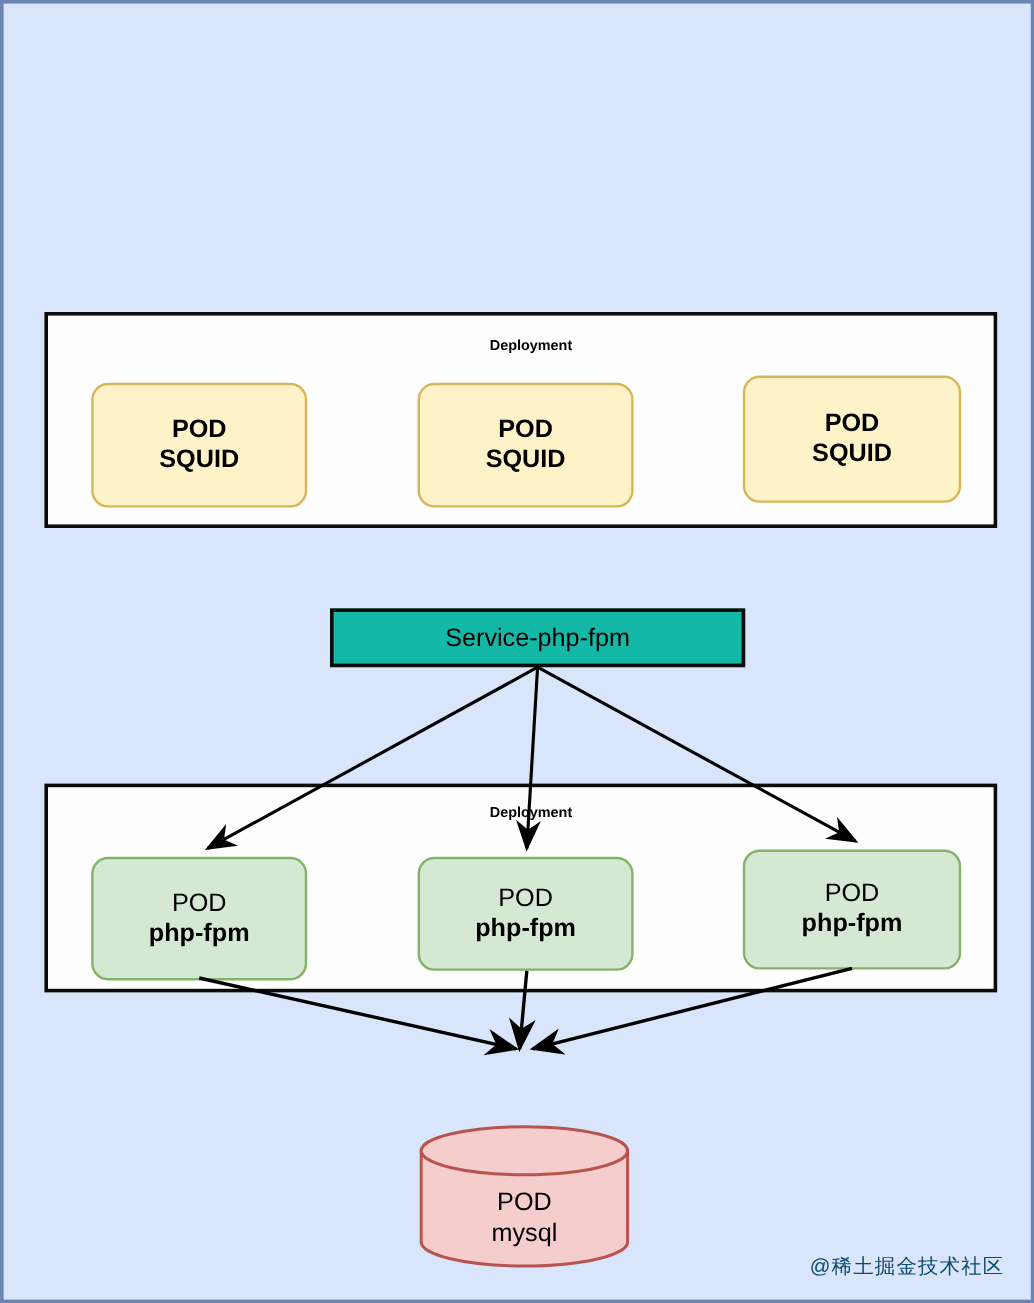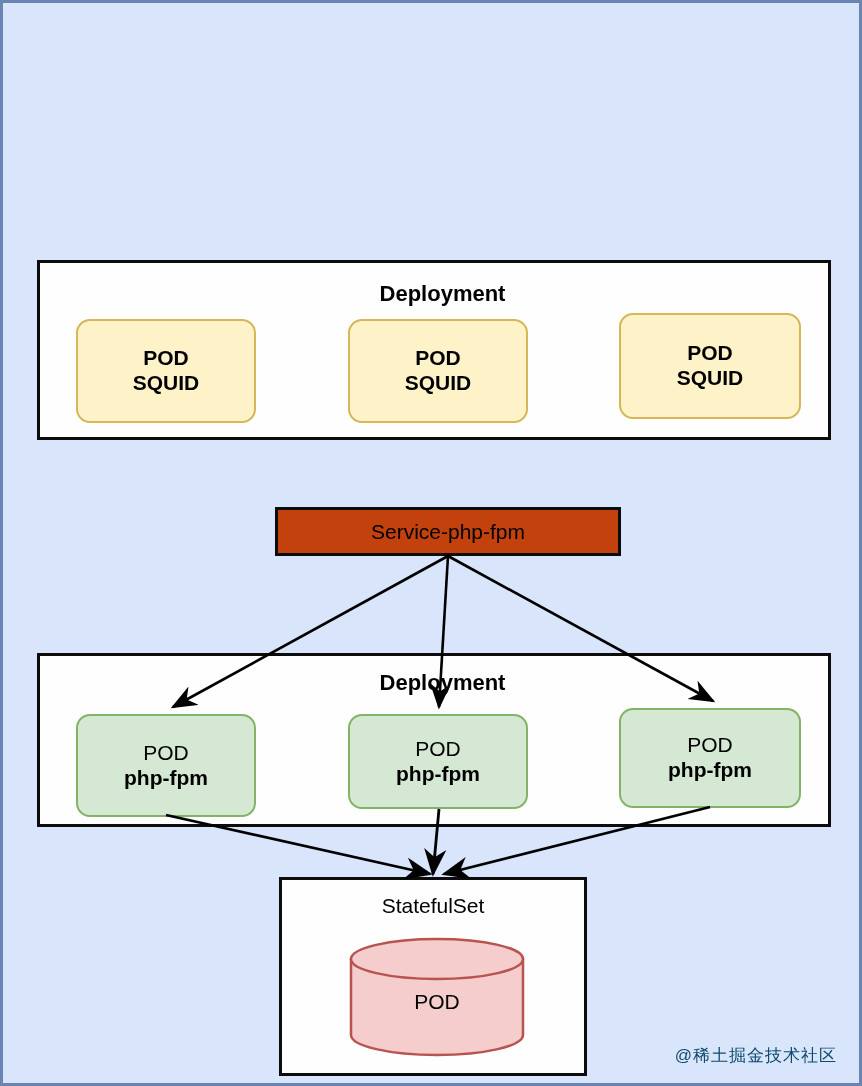--- a/index.html
+++ b/index.html
@@ -28,21 +28,21 @@
   .group-title {
     position: absolute;
     left: 0;
     right: 0;
     text-align: center;
     color: #000000;
     white-space: nowrap;
   }
   .group-title.bold {
     font-weight: bold;
-    font-size: 22px;
+    font-size: 12px;
     margin-left: 17px;
   }
   .group-title.plain {
     font-weight: normal;
     font-size: 21px;
   }
 
   
   .pod {
     position: absolute;
@@ -70,21 +70,21 @@
     font-weight: bold;
   }
   .pod .l2 {
     font-size: 21px;
     font-weight: bold;
   }
 
   
   .service-box {
     position: absolute;
-    background: #c2410c;
+    background: #14b8a6;
     border: 3px solid #0c0c0c;
     box-sizing: border-box;
     display: flex;
     align-items: center;
     justify-content: center;
     font-size: 21px;
     color: #000000;
   }
 
   
@@ -165,31 +165,29 @@
   <div class="pod phpfpm" style="left:345px; top:711px; width:180px; height:95px;">
     <div class="l1">POD</div>
     <div class="l2">php-fpm</div>
   </div>
 
   <div class="pod phpfpm" style="left:616px; top:705px; width:182px; height:100px;">
     <div class="l1">POD</div>
     <div class="l2">php-fpm</div>
   </div>
 
-  <div class="group-box" style="left:276px; top:874px; width:308px; height:199px;">
-    <div class="group-title plain" style="top:14px;">StatefulSet</div>
-  </div>
 
   <div class="cylinder" style="left:346px; top:934px; width:176px; height:120px;">
     <svg width="176" height="120" viewBox="0 0 176 120">
       <path d="M2,22 L2,98 A86,20 0 0 0 174,98 L174,22 Z" fill="#f5cdcd" stroke="#b85450" stroke-width="2.5"></path>
       <ellipse cx="88" cy="22" rx="86" ry="20" fill="#f5cdcd" stroke="#b85450" stroke-width="2.5"></ellipse>
     </svg>
     <div class="cyl-labels">
       <div class="l1">POD</div>
+      <div class="l2">mysql</div>
     </div>
   </div>
 
   <svg id="arrows">
     <defs>
       <marker id="ah" markerWidth="12" markerHeight="12" refX="9" refY="4" orient="auto" markerUnits="strokeWidth">
         <path d="M0,0 L10,4 L0,8 L3,4 Z" fill="#000000"></path>
       </marker>
     </defs>
 

